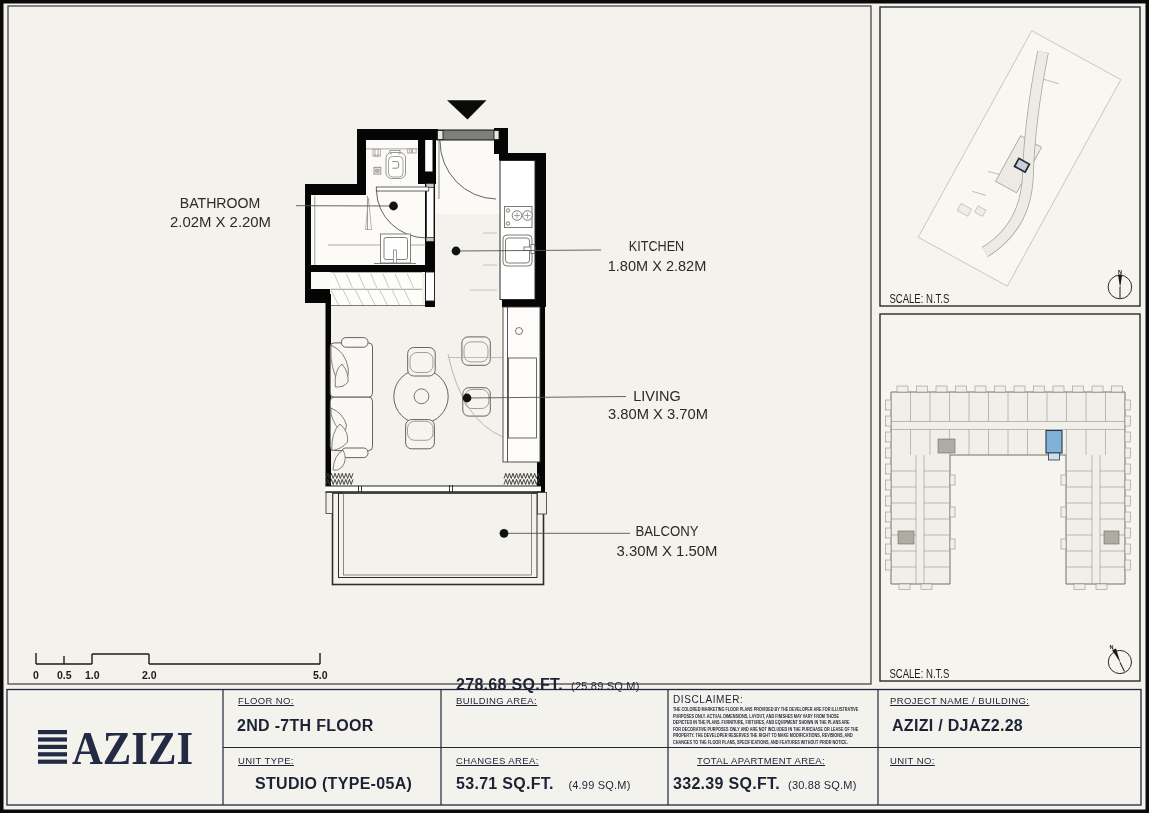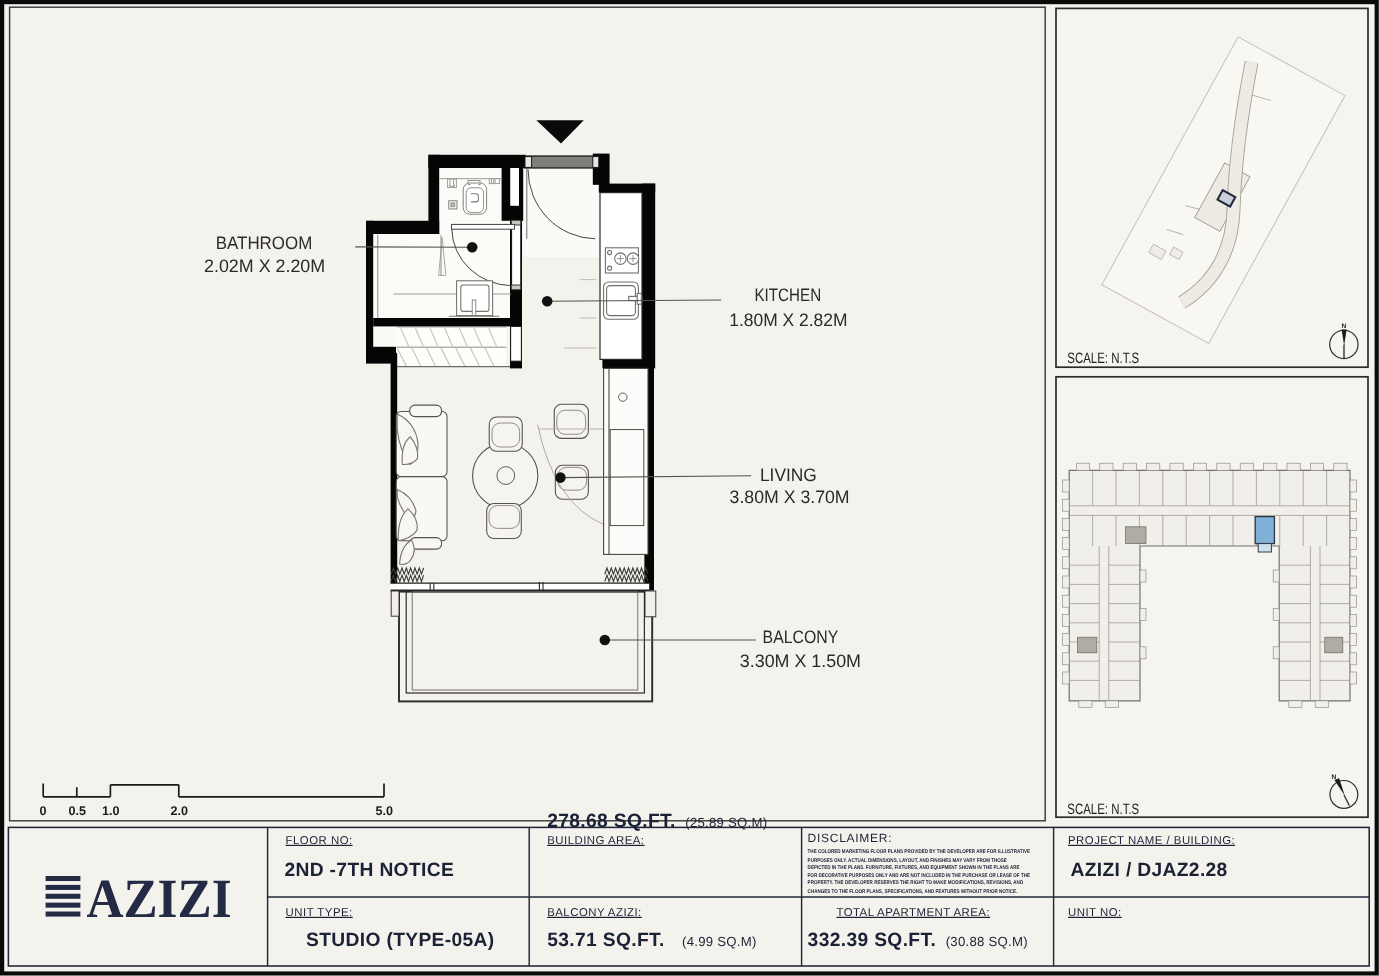--- a/index.html
+++ b/index.html
@@ -471,31 +471,31 @@
     <rect x="38" y="737.4" width="29" height="4.2"></rect>
     <rect x="38" y="744.8" width="29" height="4.2"></rect>
     <rect x="38" y="752.2" width="29" height="4.2"></rect>
     <rect x="38" y="759.6" width="29" height="4.2"></rect>
     <text x="72" y="764" font-family="Liberation Serif, serif" font-size="46" font-weight="700" textLength="121" lengthAdjust="spacingAndGlyphs">AZIZI</text>
   </g>
 </svg>
 
 <div class="ft lab" style="left:238px;top:695px;">FLOOR NO:</div>
 
-<div class="ft val" style="left:237px;top:716.5px;">2ND -7TH NOTICE</div>
+<div class="ft val" style="left:237px;top:716.5px;">2ND -7TH FLOOR</div>
 
 <div class="ft lab" style="left:238px;top:755px;">UNIT TYPE:</div>
 
 <div class="ft val" style="left:237px;top:774.5px;margin-left:18px;">STUDIO (TYPE-05A)</div>
 
 <div class="ft lab" style="left:456px;top:695px;">BUILDING AREA:</div>
 
 <div class="ft val" style="left:456px;top:676px;">278.68 SQ.FT. <span class="sqm">&nbsp;(25.89 SQ.M)</span></div>
 
-<div class="ft lab" style="left:456px;top:755px;">BALCONY AZIZI:</div>
+<div class="ft lab" style="left:456px;top:755px;">CHANGES AREA:</div>
 
 <div class="ft val" style="left:456px;top:774.5px;">53.71 SQ.FT. <span class="sqm">&nbsp;&nbsp;&nbsp;(4.99 SQ.M)</span></div>
 
 <div class="ft" style="left:673px;top:694px;font-size:10px;letter-spacing:0.6px;">DISCLAIMER:</div>
 
 <div class="ft" style="left:673px;top:707px;font-size:4.5px;font-weight:700;line-height:6.5px;letter-spacing:0px;white-space:nowrap;transform:scaleX(0.84);transform-origin:0 0;">
 THE COLORED MARKETING FLOOR PLANS PROVIDED BY THE DEVELOPER ARE FOR ILLUSTRATIVE<br>
 PURPOSES ONLY. ACTUAL DIMENSIONS, LAYOUT, AND FINISHES MAY VARY FROM THOSE<br>
 DEPICTED IN THE PLANS. FURNITURE, FIXTURES, AND EQUIPMENT SHOWN IN THE PLANS ARE<br>
 FOR DECORATIVE PURPOSES ONLY AND ARE NOT INCLUDED IN THE PURCHASE OR LEASE OF THE<br>

